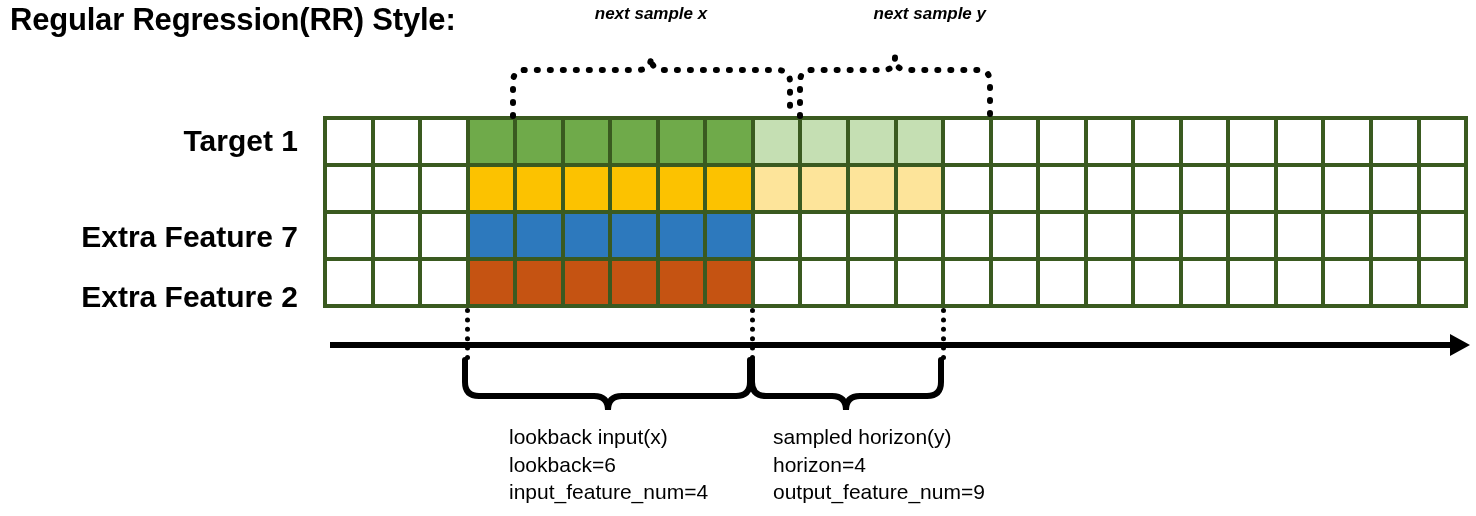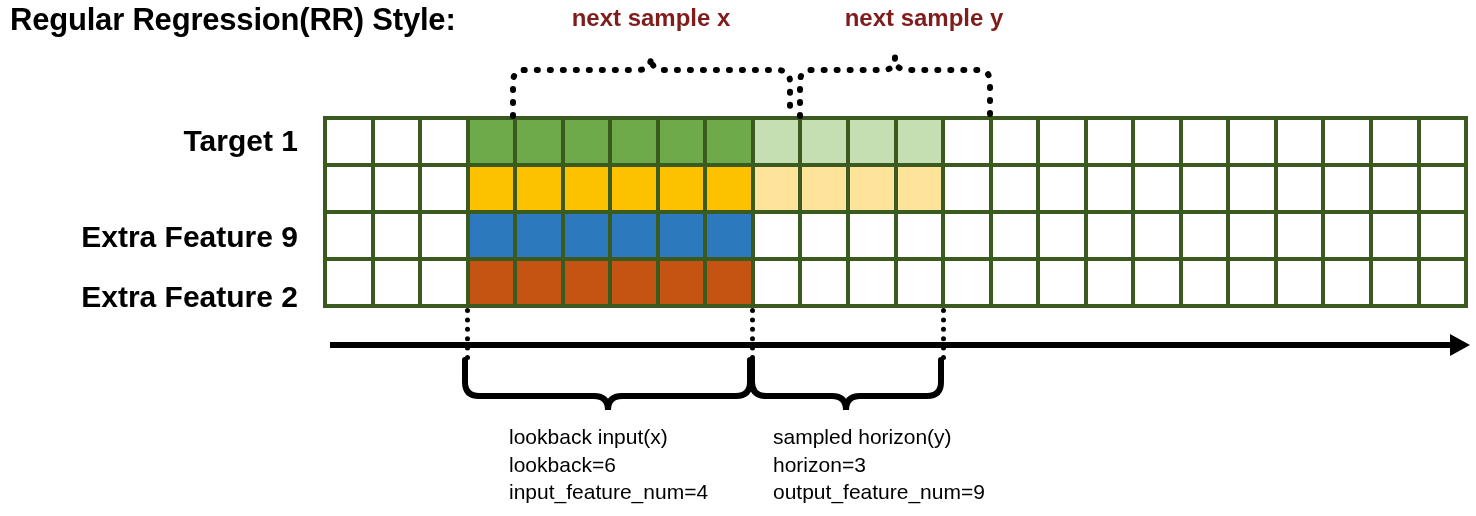--- a/index.html
+++ b/index.html
@@ -51,39 +51,39 @@
     border-bottom:11px solid transparent;
   }
 
   
   .vdot{
     position:absolute;width:0;border-left:5px dotted #000;
   }
 
   
   .topnote{
-    position:absolute;font-size:24px;font-weight:600;
-    color:#7f1d1d;white-space:nowrap;text-align:center;
+    position:absolute;font-size:17px;font-style:italic;font-weight:600;
+    color:#000000;white-space:nowrap;text-align:center;
   }
   .botblock{
     position:absolute;font-size:21px;color:#000;line-height:1.32;white-space:nowrap;
   }
   .botblock div{display:block;}
 
   svg.overlay{position:absolute;left:0;top:0;width:1476px;height:516px;pointer-events:none;}
 </style>
 </head>
 <body>
 
 <div id="stage">
 
   <div class="title">Regular Regression(RR) Style:</div>
 
   <div class="rowlabel" style="top:124px;">Target 1</div>
-  <div class="rowlabel" style="top:220px;">Extra Feature 9</div>
+  <div class="rowlabel" style="top:220px;">Extra Feature 7</div>
   <div class="rowlabel" style="top:280px;text-align:right;">Extra Feature 2</div>
 
   <div id="grid" style="background: rgb(58, 90, 32); border-color: rgb(58, 90, 32);">
       <div class="grow">
         <div class="cell" style="background: rgb(255, 255, 255);"></div>
         <div class="cell" style="background: rgb(255, 255, 255);"></div>
         <div class="cell" style="background: rgb(255, 255, 255);"></div>
         <div class="cell" style="background: rgb(111, 170, 74);"></div>
         <div class="cell" style="background: rgb(111, 170, 74);"></div>
         <div class="cell" style="background: rgb(111, 170, 74);"></div>
@@ -197,26 +197,26 @@
 
     <path d="M513,116 L513,82 Q513,70 526,70 L638,70 Q651,70 651,57 Q651,70 664,70 L777,70 Q790,70 790,82 L790,116" fill="none" stroke="#000" stroke-width="6" stroke-linecap="round" stroke-dasharray="1 12"></path>
 
     <path d="M800,116 L800,82 Q800,70 812,70 L883,70 Q895,70 895,57 Q895,70 907,70 L978,70 Q990,70 990,82 L990,116" fill="none" stroke="#000" stroke-width="6" stroke-linecap="round" stroke-dasharray="1 12"></path>
 
     <path d="M465,360 L465,382 Q465,396 479,396 L594,396 Q608,396 608,410 Q608,396 622,396 L736,396 Q750,396 750,382 L750,360" fill="none" stroke="#000" stroke-width="6" stroke-linecap="round"></path>
     <path d="M752,360 L752,382 Q752,396 766,396 L832,396 Q846,396 846,410 Q846,396 860,396 L927,396 Q941,396 941,382 L941,360" fill="none" stroke="#000" stroke-width="6" stroke-linecap="round"></path>
   </svg>
 
   <div class="topnote" style="left:551px;top:4px;width:200px;">next sample x</div>
-  <div class="topnote" style="left:824px;top:4px;width:200px;">next sample y</div>
+  <div class="topnote" style="left:786px;top:4px;width:200px;text-align:right;">next sample y</div>
 
   <div class="botblock" style="left:509px;top:423px;">
     <div>lookback input(x)</div>
     <div>lookback=6</div>
     <div>input_feature_num=4</div>
   </div>
   <div class="botblock" style="left:773px;top:423px;">
     <div>sampled horizon(y)</div>
-    <div>horizon=3</div>
+    <div>horizon=4</div>
     <div>output_feature_num=9</div>
   </div>
 
 </div>
 
 </body></html>

